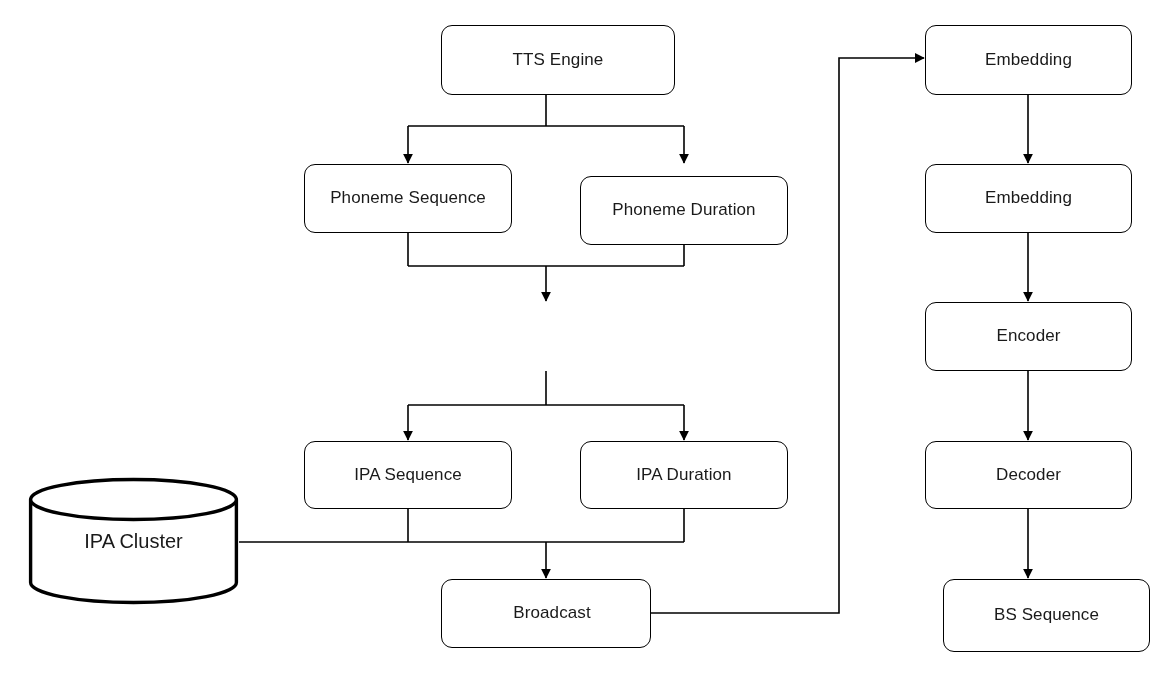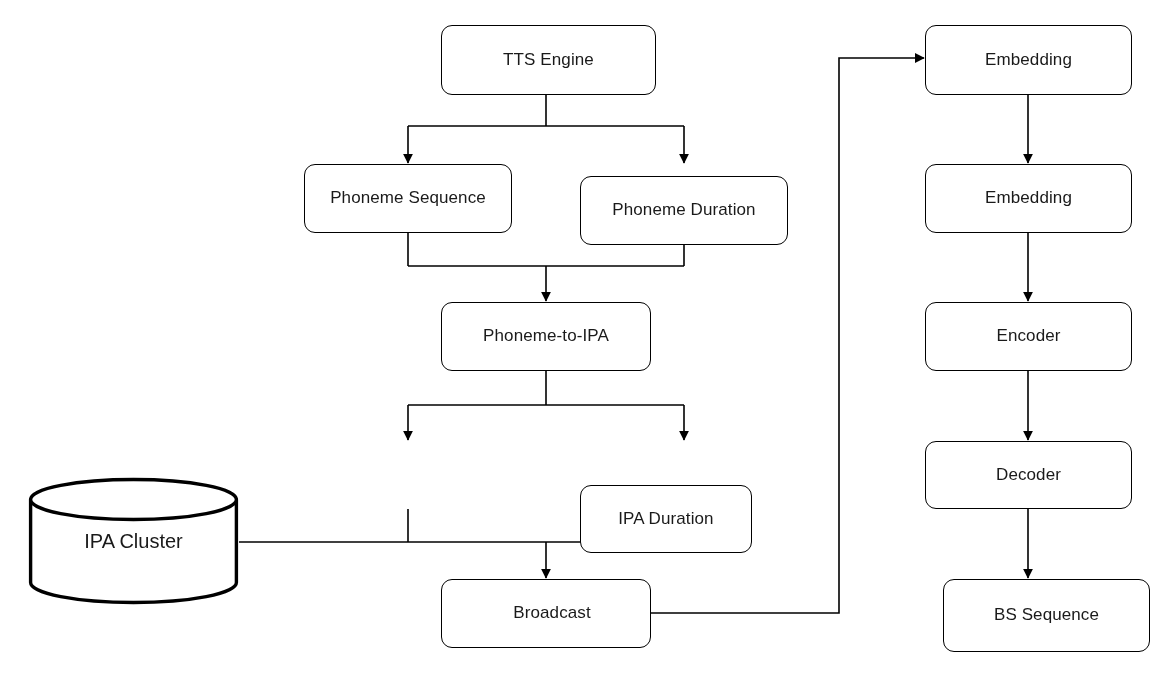--- a/index.html
+++ b/index.html
@@ -104,38 +104,38 @@
 
       <path d="M 651 613 L 839 613 L 839 58 L 924 58" marker-end="url(#arrowhead)"></path>
 
       <path d="M 1028 95 L 1028 163" marker-end="url(#arrowhead)"></path>
       <path d="M 1028 233 L 1028 301" marker-end="url(#arrowhead)"></path>
       <path d="M 1028 371 L 1028 440" marker-end="url(#arrowhead)"></path>
       <path d="M 1028 509 L 1028 578" marker-end="url(#arrowhead)"></path>
     </g>
   </svg>
 
-  <div class="node" style="left:441px; top:25px; width:215px; height:70px;">
+  <div class="node" style="left:441px; top:25px; width:234px; height:70px;">
     <span class="node-label">TTS Engine</span>
   </div>
 
   <div class="node" style="left:304px; top:164px; width:208px; height:69px;justify-content:center;">
     <span class="node-label">Phoneme Sequence</span>
   </div>
 
   <div class="node" style="left:580px; top:164px; width:208px; height:69px;margin-top:12px;">
     <span class="node-label">Phoneme Duration</span>
   </div>
 
-  <div class="node" style="left:441px; top:302px; width:210px; height:69px;">
-    <span class="node-label">Phoneme-to-IPA</span>
+
+  <div class="node" style="left:304px; top:441px; width:208px; height:68px;">
+    <span class="node-label">IPA Sequence</span>
   </div>
 
-
-  <div class="node" style="left:580px; top:441px; width:172px; height:68px;margin-top:44px;">
+  <div class="node" style="left:580px; top:441px; width:208px; height:68px;">
     <span class="node-label">IPA Duration</span>
   </div>
 
   <div class="node" style="left:441px; top:579px; width:210px; height:69px;padding-left:12px;">
     <span class="node-label">Broadcast</span>
   </div>
 
   <div class="cyl" style="left:28px; top:477px; width:211px; height:128px;">
     <svg width="211" height="128" viewBox="0 0 211 128" xmlns="http://www.w3.org/2000/svg">
       <path d="M 2.6 22.5 L 2.6 105.5 A 102.9 20 0 0 0 208.4 105.5 L 208.4 22.5" fill="#ffffff" stroke="#000000" stroke-width="3.4" stroke-linecap="round"></path>

